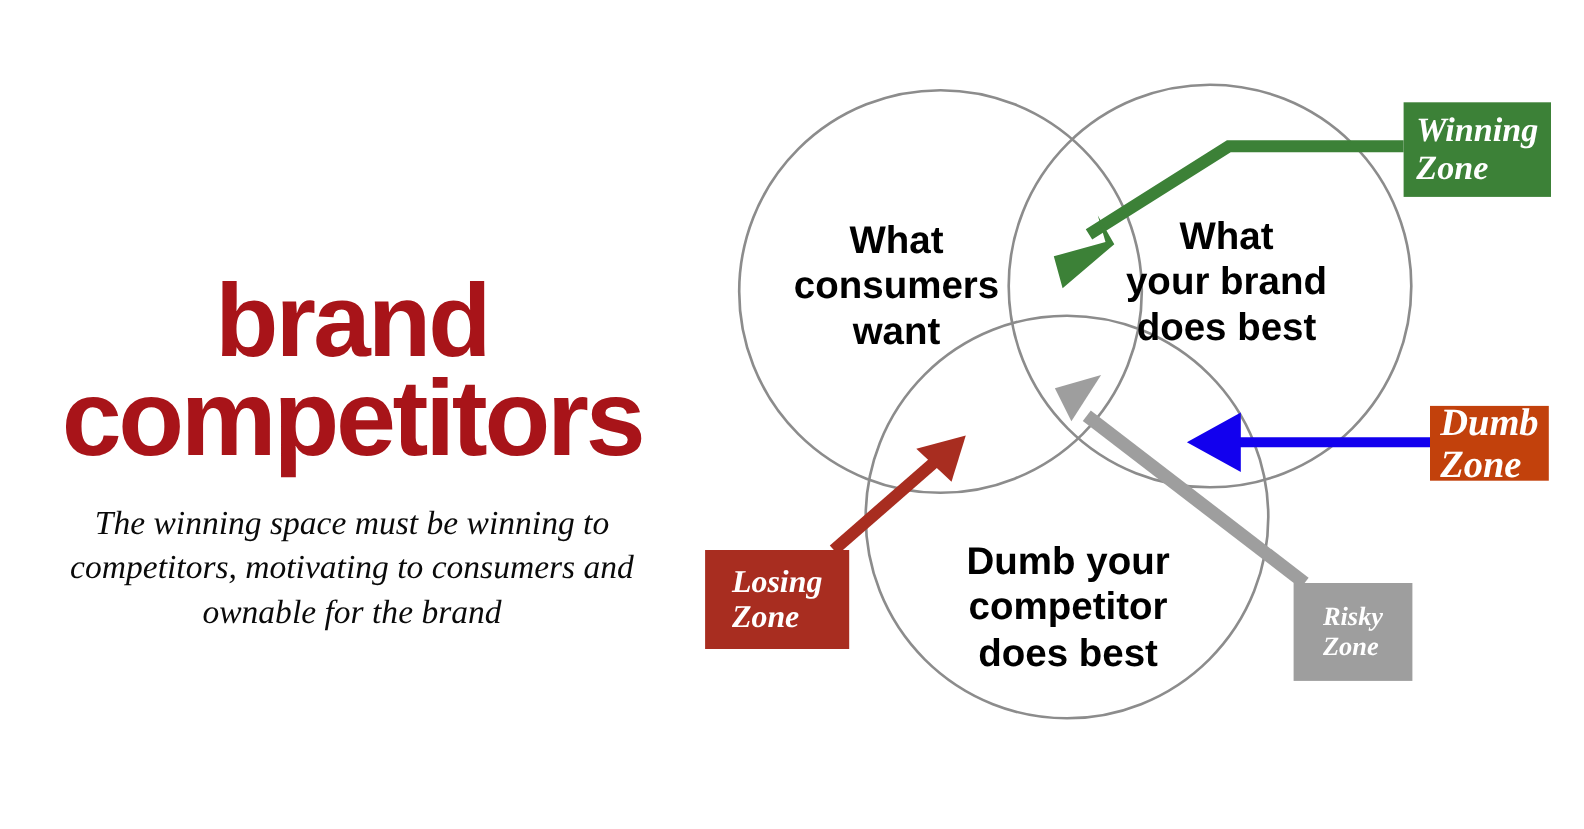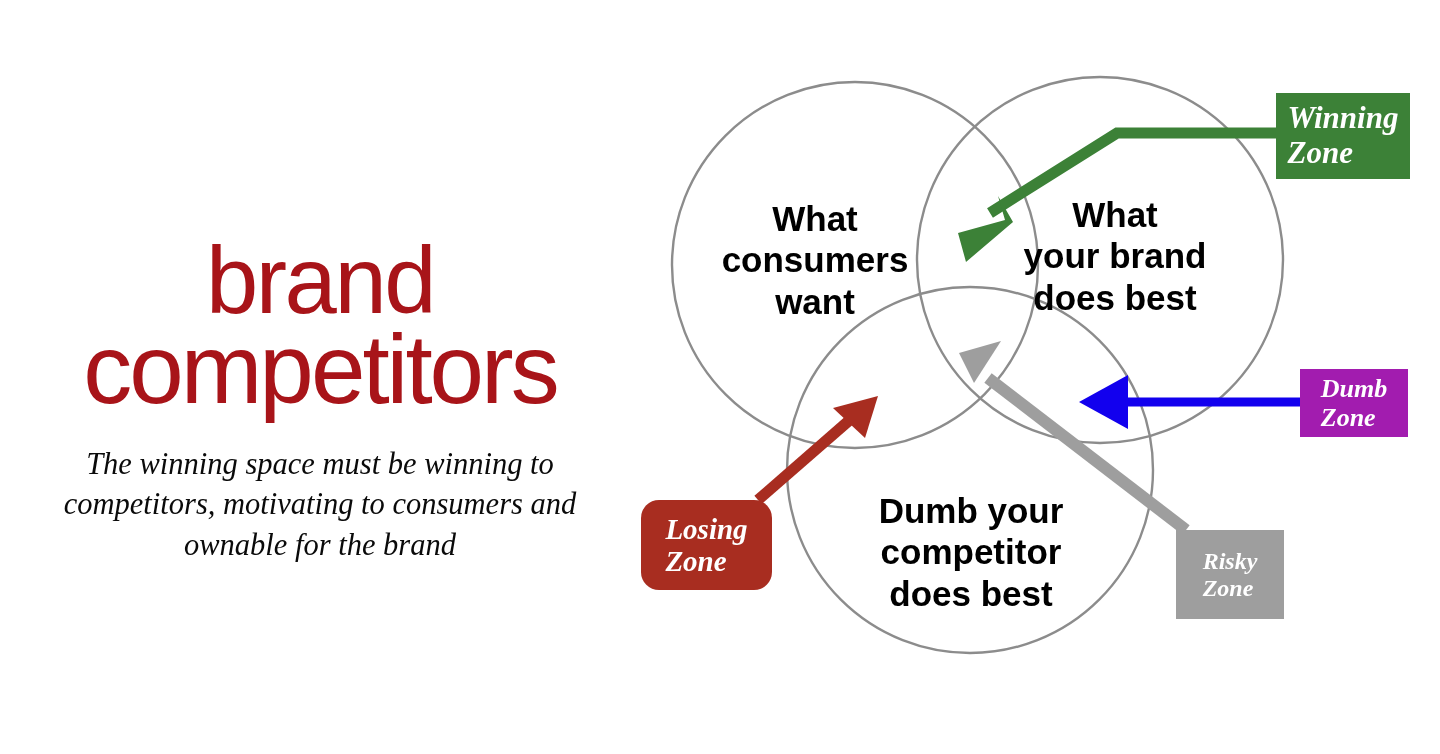--- a/index.html
+++ b/index.html
@@ -28,25 +28,25 @@
     position: absolute;
     left: 0px;
     top: 232px;
     width: 640px;
     text-align: center;
   }
 
   .headline {
     color: #a81419;
     font-family: "Liberation Sans", sans-serif;
-    font-weight: 400;
+    font-weight: 700;
     font-size: 94px;
     line-height: 0.93;
     letter-spacing: -2.5px;
-    margin: 5px;
+    margin: 16px;
     padding: 0;
   }
   .headline .line1 { display: block; }
   .headline .line2 { display: block; font-size: 98px; letter-spacing: -3px; }
 
   .subhead {
     margin: 28px auto 0 auto;
     width: 560px;
     color: #0a0a0a;
     font-family: "Liberation Serif", serif;
@@ -96,29 +96,28 @@
 
   #zone-winning {
     left: 1276px; top: 93px;
     width: 134px; height: 86px;
     background: #3c8137;
     font-size: 31px;
   }
   #zone-dumb {
     left: 1300px; top: 369px;
     width: 108px; height: 68px;
-    background: #a21caf;
-    font-size: 26px;
+    background: #c2410c;
+    font-size: 35px;
   }
   #zone-losing {
     left: 641px; top: 500px;
     width: 131px; height: 90px;
     background: #a82d20;
     font-size: 29px;
-    border-radius: 18px;
   }
   #zone-risky {
     left: 1176px; top: 530px;
     width: 108px; height: 89px;
     background: #9e9e9e;
     font-size: 24px;
   }
 </style>
 </head>
 <body>

